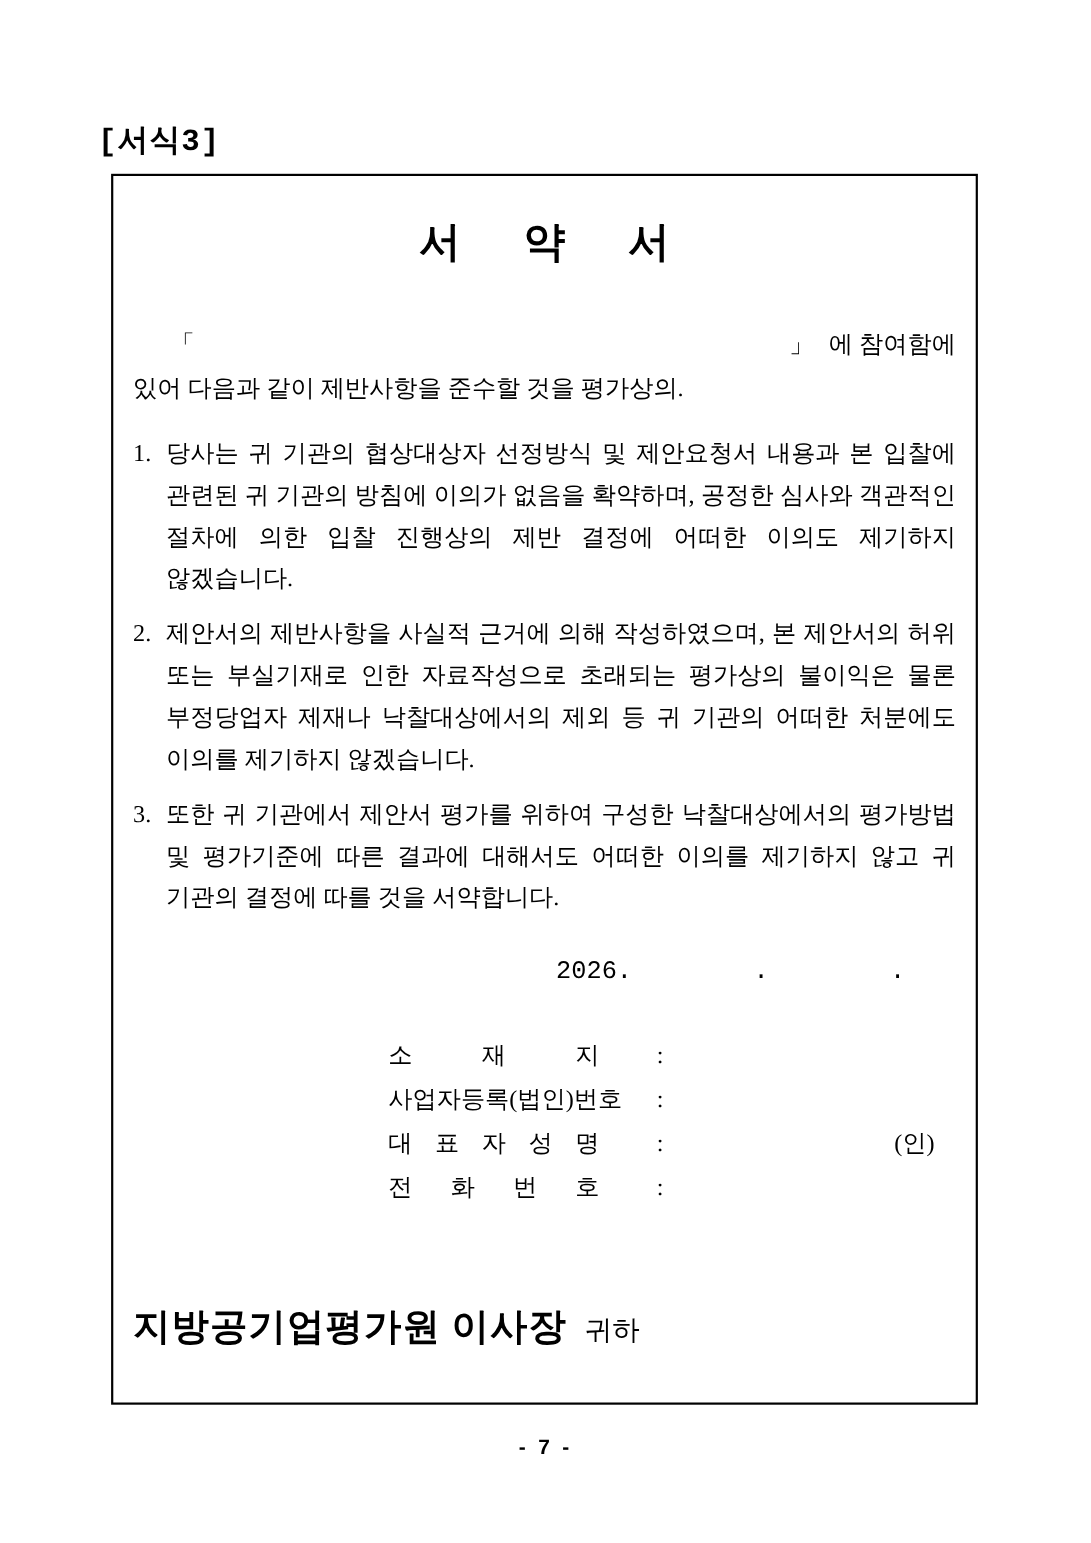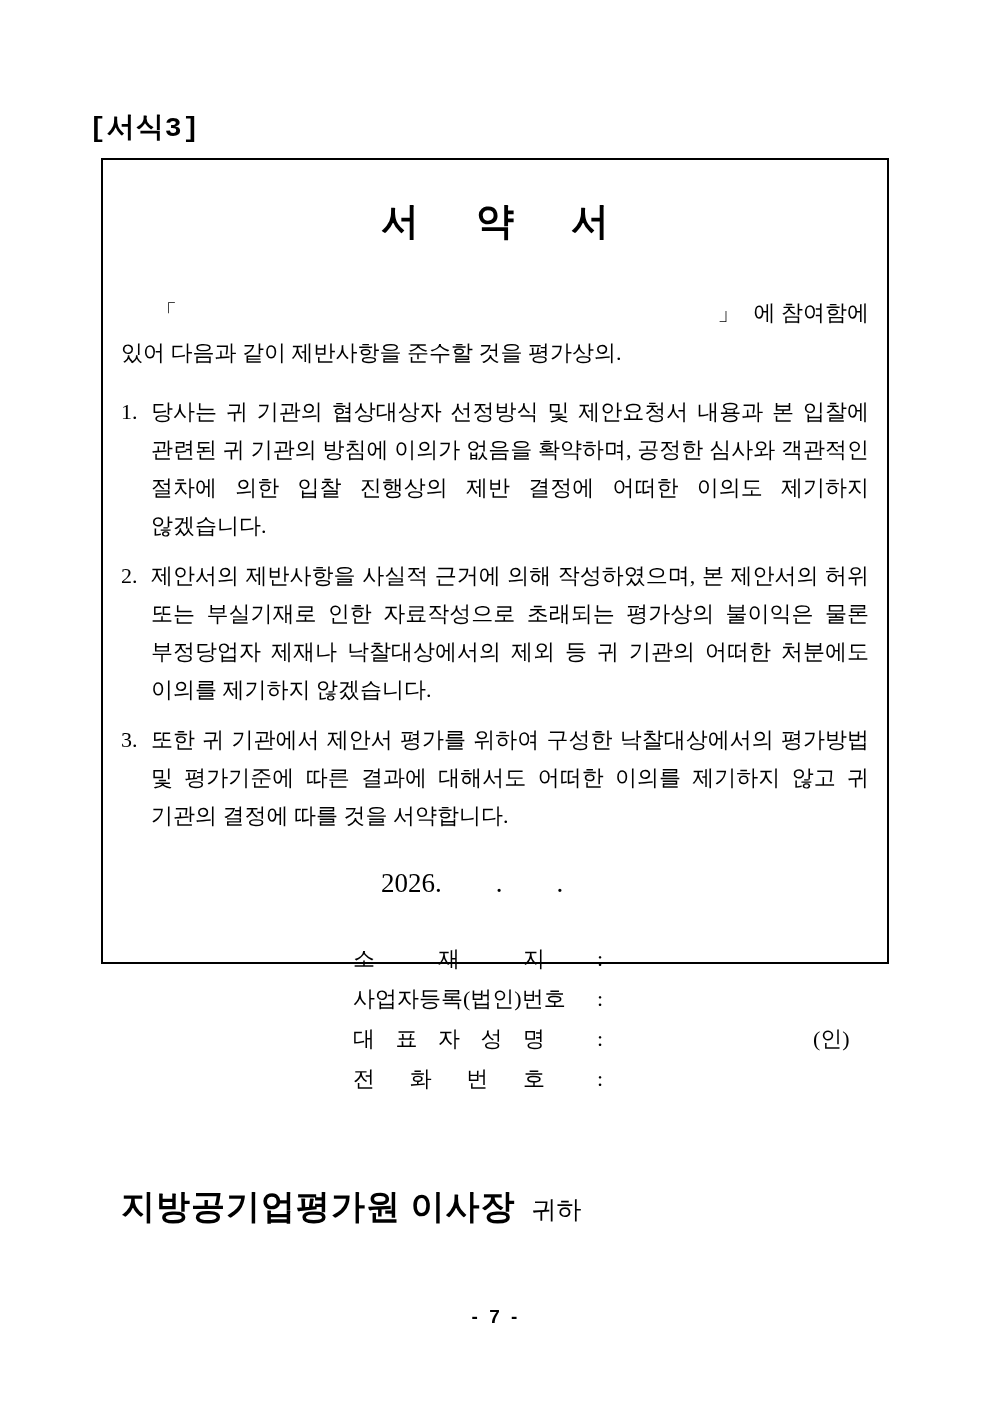--- a/index.html
+++ b/index.html
@@ -21,21 +21,21 @@
     font-weight: bold;
     font-size: 28px;
     letter-spacing: 1px;
   }
 
   .doc-box {
     position: absolute;
     left: 101px;
     top: 158px;
     width: 788px;
-    height: 806px;
+    height: 1119px;
     border: 2px solid #000000;
     padding: 0 18px;
   }
 
   .doc-title {
     margin-top: 33px;
     text-align: center;
     font-size: 38px;
     font-weight: bold;
     line-height: 56px;
@@ -72,25 +72,26 @@
   }
   .item-no { flex: none; width: 30px; }
   .item-text {
     flex: 1;
     text-align: justify;
     word-break: keep-all;
   }
 
   .date-line {
     margin-top: 28px;
-    text-align: center;
+    text-align: right;
     padding-right: 46px;
-    font-size: 27px;
+    font-size: 23px;
     line-height: 40px;
     white-space: pre;
+    font-family: Liberation Mono, monospace;
   }
 
   .fields {
     margin-top: 36px;
     margin-left: 232px;
     font-size: 22px;
   }
   .field-row {
     position: relative;
     display: flex;

